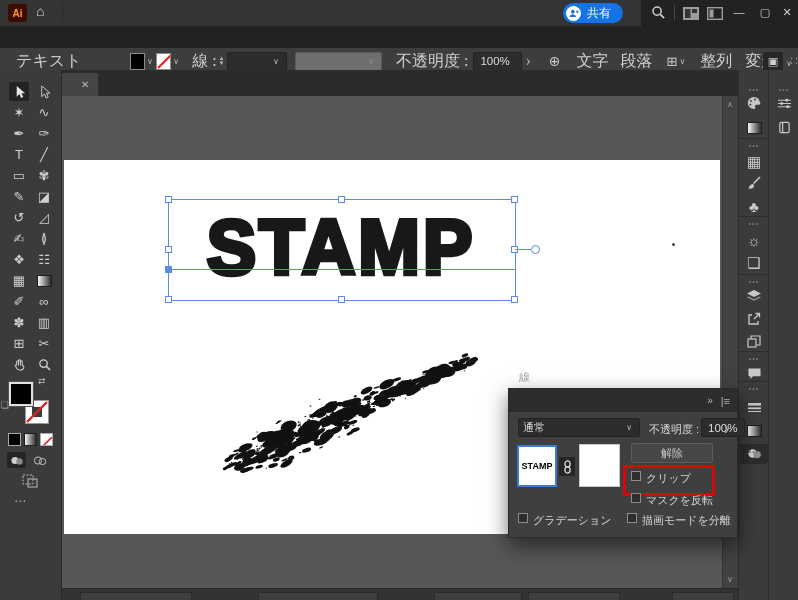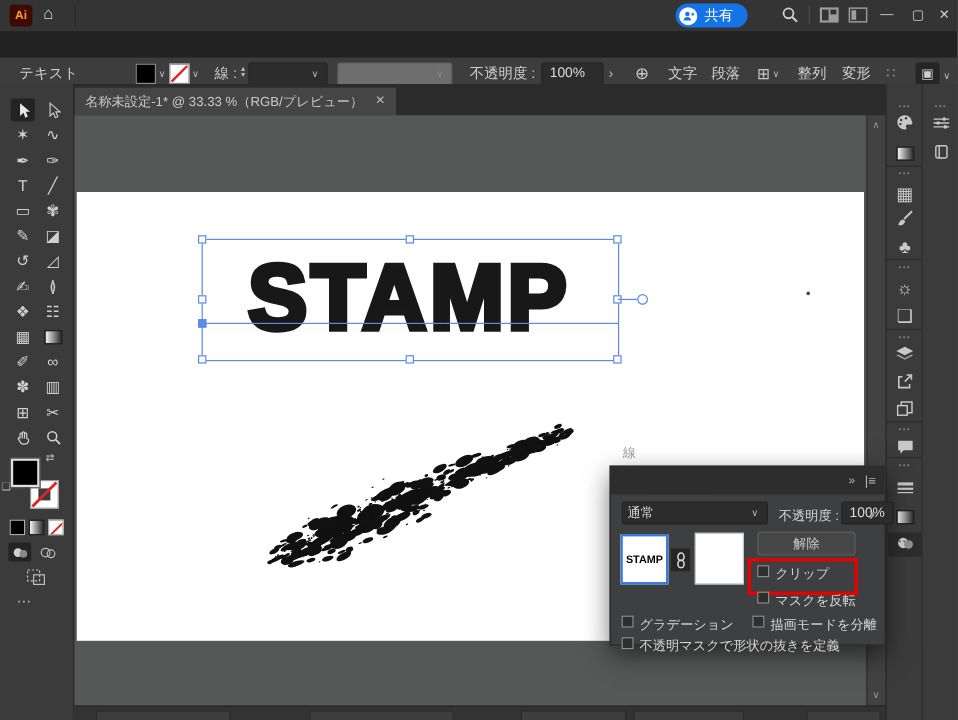--- a/index.html
+++ b/index.html
@@ -1,28 +1,28 @@
 <!DOCTYPE html>
 <html><head>
 <meta charset="utf-8">
 <style>
   html,body{margin:0;padding:0;background:#222;}
   #app{position:relative;width:798px;height:600px;overflow:hidden;
        font-family:"Liberation Sans","DejaVu Sans",sans-serif;
        -webkit-font-smoothing:antialiased;user-select:none;}
   .abs{position:absolute;}
   
-  #titlebar{left:0;top:0;width:798px;height:26px;background:#343434;}
+  #titlebar{left:0;top:0;width:641px;height:26px;background:#343434;}
   #menubar{left:0;top:26px;width:798px;height:22px;background:#343434;
            display:flex;align-items:center;padding-left:16px;box-sizing:border-box;
            border-bottom:1px solid #2a2a2a;}
   .menu-item{color:#d6d6d6;font-size:12.5px;margin-right:19px;white-space:nowrap;cursor:default;}
   #controlbar{left:0;top:48px;width:798px;height:27px;background:#3d3d3d;
               border-bottom:1px solid #282828;display:flex;align-items:center;box-sizing:border-box;}
-  .cb-label{color:#cfcfcf;font-size:12px;white-space:nowrap;}
+  .cb-label{color:#cfcfcf;font-size:16px;white-space:nowrap;font-family:Liberation Serif, serif;}
   .swatch{width:17px;height:17px;border:1px solid #8a8a8a;box-sizing:border-box;display:inline-block;}
   .chev{color:#b5b5b5;font-size:8px;margin:0 3px 0 2px;}
   .combo{height:19px;background:#2c2c2c;border:1px solid #232323;border-radius:2px;
          display:flex;align-items:center;justify-content:space-between;color:#ddd;font-size:11px;padding:0 4px;box-sizing:border-box;}
   .combo.disabled{background:#6e6e6e;border-color:#5c5c5c;}
   .valbox{height:19px;background:#2c2c2c;border:1px solid #232323;border-radius:2px;color:#ddd;
           font-size:11.5px;display:flex;align-items:center;padding:0 6px;box-sizing:border-box;}
   .cb-ic{color:#c9c9c9;font-size:14px;line-height:1;}
   .stepper{display:inline-flex;flex-direction:column;color:#b5b5b5;font-size:6px;line-height:5px;margin:0 2px;}
   
@@ -166,21 +166,20 @@
     <span class="cb-label" style="margin-left:12px;">整列</span>
     <span class="cb-label" style="margin-left:13px;">変形</span>
     <span class="cb-ic" style="margin-left:13px;color:#8f8f8f;font-size:12px;">∷</span>
     <span class="abs" style="left:763px;top:4px;width:20px;height:19px;background:#262626;border-radius:2px;color:#cfcfcf;
           font-size:11px;display:flex;align-items:center;justify-content:center;">▣</span>
     <span class="chev abs" style="left:784px;top:11px;">∨</span>
   </div>
 
   <div class="abs" id="tabbar">
     <div class="abs" id="doc-tab">
-      <span>名称未設定-1* @ 33.33 %（RGB/プレビュー）</span>
       <span class="close">✕</span>
     </div>
   </div>
 
   <div class="abs" id="toolbar">
     <div id="tool-grid">
         <div class="tool active" style="left: 9px; top: 12px;">
           <span>
             <svg width="13" height="14" viewBox="0 0 14 15">
               <path d="M4 1 L4 12.5 L7 9.7 L8.8 14 L11 13 L9.2 8.8 L13 8.8 Z" fill="#e8e8e8"></path>
@@ -1018,19 +1017,15 @@
       <span class="pnl-label">マスクを反転</span>
     </div>
     <div class="chkrow" style="left:9px;top:124px;">
       <span class="checkbox"></span>
       <span class="pnl-label">グラデーション</span>
     </div>
     <div class="chkrow" style="left:118px;top:124px;">
       <span class="checkbox"></span>
       <span class="pnl-label">描画モードを分離</span>
     </div>
-    <div class="chkrow" style="left:9px;top:142px;">
-      <span class="checkbox"></span>
-      <span class="pnl-label">不透明マスクで形状の抜きを定義</span>
-    </div>
   </div>
 
 </div>
 
 </body></html>

